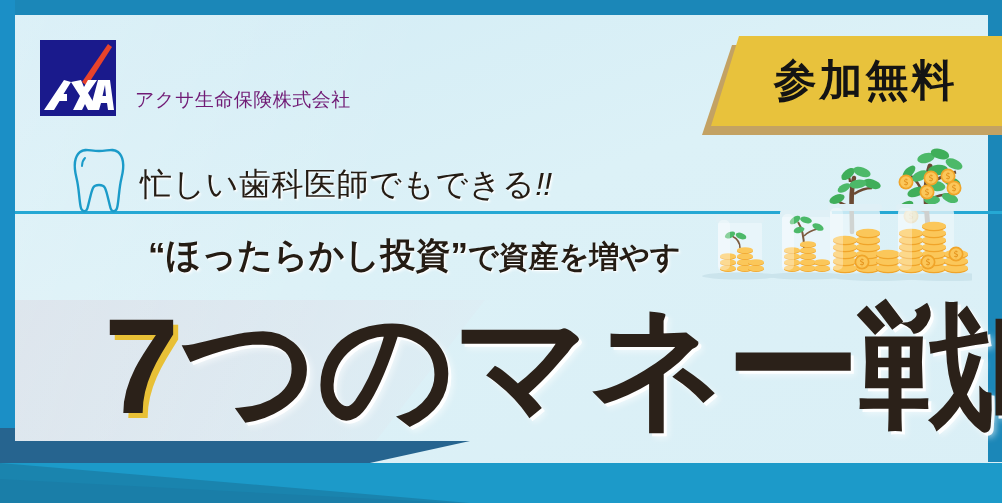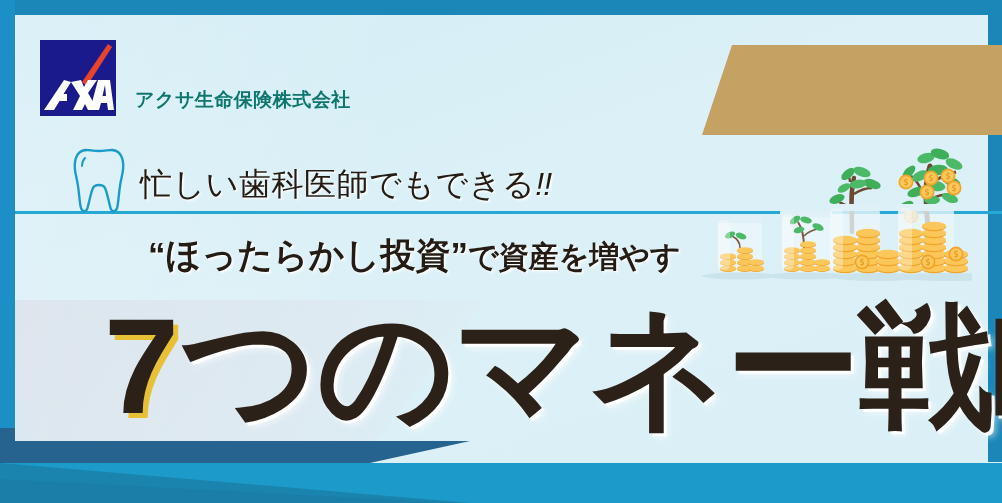--- a/index.html
+++ b/index.html
@@ -114,22 +114,22 @@
     background: #1a1a8c;
     overflow: hidden;
   }
   .axa-logo svg { display:block; width:76px; height:76px; }
 
   .company-name {
     position: absolute;
     left: 135px;
     top: 87px;
     font-size: 19px;
-    font-weight: 700;
-    color: #0f766e;
+    font-weight: 400;
+    color: #701a75;
     letter-spacing: 0.5px;
     white-space: nowrap;
   }
 
   
   .badge-wrap {
     position: absolute;
     right: 0;
     top: 36px;
     width: 300px;
@@ -258,20 +258,23 @@
       <path d="M24 40 L4 70 L14 70 L19.5 61 L27 61 L27 54 L23.5 54 L31 42 Z" fill="#ffffff"></path>
       <path d="M31 42 L40 56 L33 70 L42 70 L45 64 L48 70 L58 70 L48 53 L57 40 L48 40 L44 47 L41 40 Z" fill="#ffffff"></path>
       <path d="M58 40 L50 70 L59 70 L61 63 L67 63 L67 56 L62.5 56 L65 45 L66 56 L67 56 L67 63 L68 70 L74 70 L70 40 Z" fill="#ffffff"></path>
     </svg>
   </div>
 
   <div class="company-name">アクサ生命保険株式会社</div>
 
   <div class="badge-wrap">
     <div class="badge-shadow"></div>
+    <div class="badge-face">
+      <span class="badge-text">参加無料</span>
+    </div>
   </div>
 
   <div class="tooth-icon">
     <svg viewBox="0 0 58 70" xmlns="http://www.w3.org/2000/svg">
       <path d="M29 5 C20 5 15 2 10 6 C4 11 4 22 6.5 32 C9 42 9 52 10.5 60 C11.5 66 16 67 17.5 62 C19.5 55 21 46 23 42 C25 38 33 38 35 42 C37 46 38.5 55 40.5 62 C42 67 46.5 66 47.5 60 C49 52 49 42 51.5 32 C54 22 54 11 48 6 C43 2 38 5 29 5 Z" fill="none" stroke="#1b9bc9" stroke-width="2.4" stroke-linejoin="round"></path>
       <path d="M15 12 C13 14 12 17 12 20" fill="none" stroke="#1b9bc9" stroke-width="2" stroke-linecap="round"></path>
     </svg>
   </div>
 
   <div class="headline-1">

